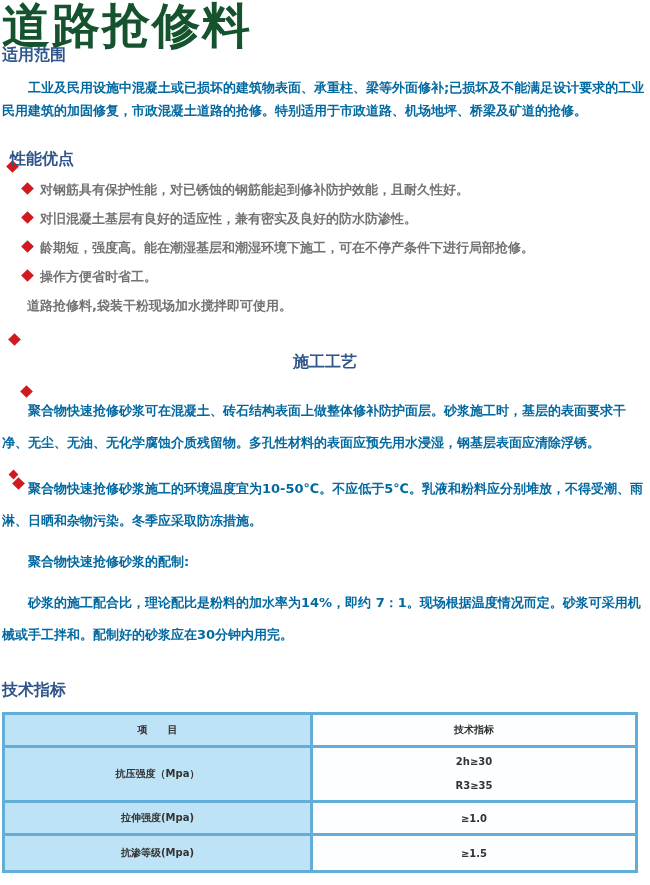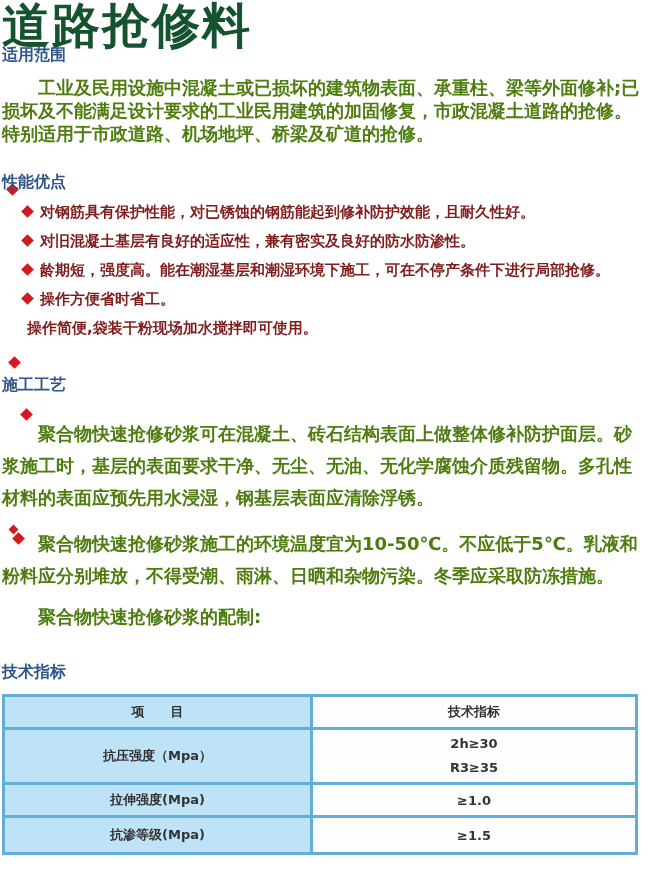--- a/index.html
+++ b/index.html
@@ -14,63 +14,63 @@
     font-size:48px;line-height:42px;font-weight:bold;
     color:#14532d;letter-spacing:2px;margin:2px 0 0 0;
   }
 
   .sec-heading{
     font-size:16px;font-weight:bold;color:#30558a;
     margin:0;line-height:18px;
   }
   .mt-scope{}
   .mt-feat{margin-top:28px;position:relative;}
-  .mt-proc{margin-top:14px;}
+  .mt-proc{margin-top:14px;text-align:center;}
   .mt-spec{margin-top:30px;}
 
   .para{
-    font-size:18px;line-height:23px;font-weight:600;color:#4d7c0f;
+    font-size:13px;line-height:23px;font-weight:600;color:#0369a1;
     text-indent:2em;margin:12px 0 0 0;
   }
   .proc-para{line-height:32px;margin-top:9px;position:relative;}
 
   .diamond{
     display:inline-block;width:9px;height:9px;background:#d11a20;
     transform:rotate(45deg);flex:0 0 auto;
   }
   .diamond.small{width:7px;height:7px;}
 
   .heading-diamond{
     position:absolute;left:6px;top:12px;z-index:0;
   }
-  .mt-feat .heading-text{position:relative;z-index:1;}
+  .mt-feat .heading-text{position:relative;z-index:1;margin-left:8px;}
 
   .bullet-list{margin-top:12px;}
   .bullet-row{
     display:flex;align-items:flex-start;gap:8px;
     padding-left:21px;margin-bottom:10px;
   }
   .bullet-row .diamond{margin-top:4px;}
-  .bullet-text{font-size:15px;line-height:19px;font-weight:600;color:#7f1d1d;}
+  .bullet-text{font-size:13px;line-height:19px;font-weight:600;color:#737373;}
   .no-bullet{padding-left:25px;}
   .lone-diamond-row{margin:14px 0 0 8px;height:10px;}
   .proc-lone{margin:10px 0 0 20px;height:10px;}
   .proc-small-lone{margin:4px 0 0 8px;height:8px;}
 
   .para-bullet{
     position:absolute;left:12px;top:6px;
   }
 
   .spec-table{
     width:636px;border-collapse:collapse;margin-top:13px;
     table-layout:fixed;
   }
   .spec-table td{
     border:3px solid #62aed8;text-align:center;vertical-align:middle;
-    font-size:13px;font-weight:600;color:#333333;padding:2px 4px;
+    font-size:10px;font-weight:600;color:#333333;padding:2px 4px;
   }
   .spec-table col.c-item{width:308px;}
   .item-cell{background:#bfe3f6;}
   .value-cell{background:#fdfeff;}
   .h-row td{height:26px;}
   .r-tall td{height:48px;}
   .r-tall2 td{height:58px;}
   .r-s td{height:26px;}
   .r-m td{height:30px;}
   .val-line{line-height:24px;}
@@ -100,39 +100,40 @@
     </div>
     <div class="bullet-row">
       <span class="diamond"></span>
       <span class="bullet-text">龄期短，强度高。能在潮湿基层和潮湿环境下施工，可在不停产条件下进行局部抢修。</span>
     </div>
     <div class="bullet-row">
       <span class="diamond"></span>
       <span class="bullet-text">操作方便省时省工。</span>
     </div>
     <div class="bullet-row no-bullet">
-      <span class="bullet-text">操作简便,袋装干粉现场加水搅拌即可使用。</span>
+      <span class="bullet-text">道路抢修料,袋装干粉现场加水搅拌即可使用。</span>
     </div>
     <div class="lone-diamond-row">
       <span class="diamond"></span>
     </div>
   </div>
 
   <h2 class="sec-heading mt-proc">施工工艺</h2>
   <div class="proc-lone">
     <span class="diamond"></span>
   </div>
   <p class="para proc-para" style="margin-top:4px;">聚合物快速抢修砂浆可在混凝土、砖石结构表面上做整体修补防护面层。砂浆施工时，基层的表面要求干净、无尘、无油、无化学腐蚀介质残留物。多孔性材料的表面应预先用水浸湿，钢基层表面应清除浮锈。</p>
   <div class="proc-small-lone">
     <span class="diamond small"></span>
   </div>
   <p class="para proc-para" style="margin-top:2px;">
     <span class="diamond para-bullet"></span><span>聚合物快速抢修砂浆施工的环境温度宜为10-50℃。不应低于5℃。乳液和粉料应分别堆放，不得受潮、雨淋、日晒和杂物污染。冬季应采取防冻措施。</span>
   </p>
   <p class="para proc-para">聚合物快速抢修砂浆的配制:</p>
+  <p class="para proc-para">砂浆的施工配合比，理论配比是粉料的加水率为14%，即约 7：1。现场根据温度情况而定。砂浆可采用机械或手工拌和。配制好的砂浆应在30分钟内用完。</p>
 
   <h2 class="sec-heading mt-spec">技术指标</h2>
 
   <table class="spec-table">
     <colgroup>
         <col class="c-item">
         <col>
       </colgroup>
     <tbody>
       <tr class="h-row">

